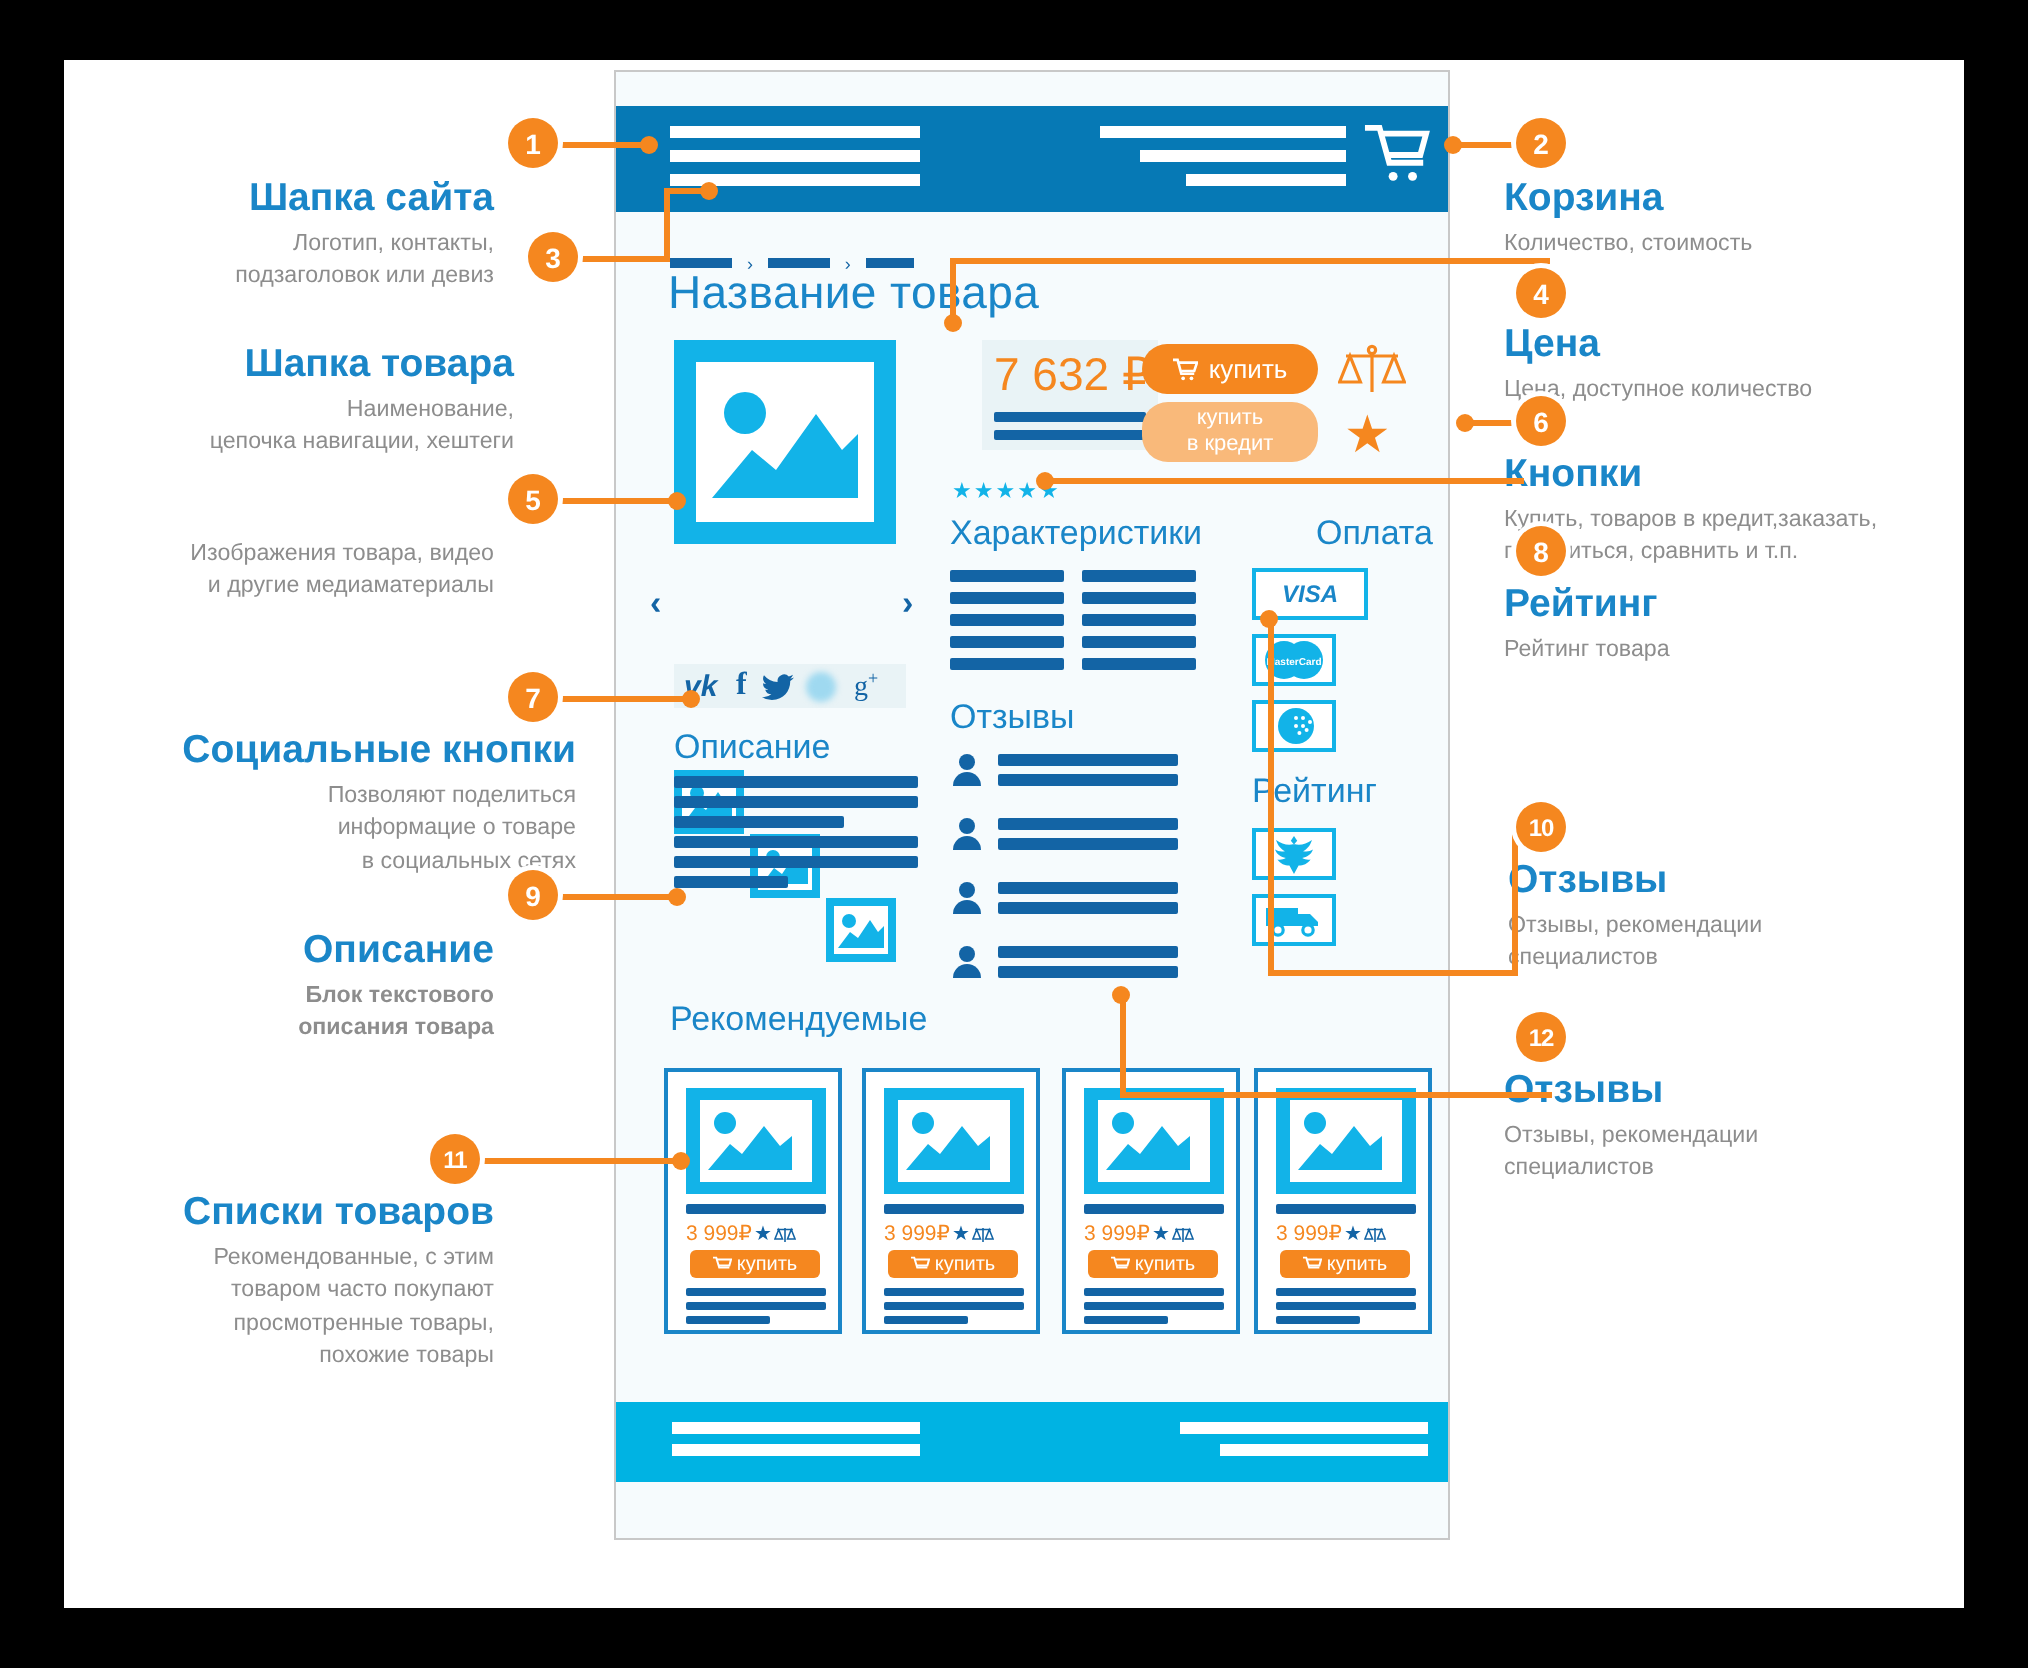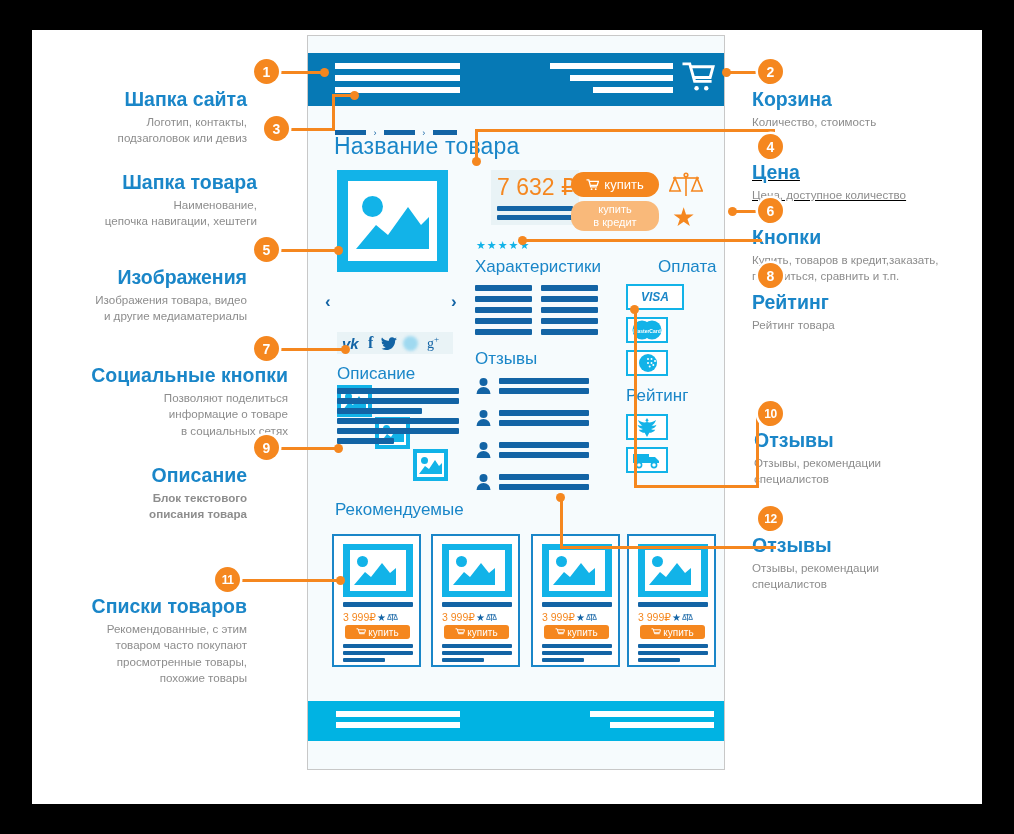--- a/index.html
+++ b/index.html
@@ -503,21 +503,20 @@
     <div class="ttl">Шапка сайта</div>
     <div class="sub" style="white-space:pre-line;">Логотип, контакты,
 подзаголовок или девиз</div>
   </div>
   <div class="ann left" style="left:0;top:141px;width:225px;">
     <div class="ttl">Шапка товара</div>
     <div class="sub" style="white-space:pre-line;">Наименование,
 цепочка навигации, хештеги</div>
   </div>
   <div class="ann left" style="left:0;top:236px;width:215px;">
-    <div class="ttl">Изображения</div>
     <div class="sub" style="white-space:pre-line;">Изображения товара, видео
 и другие медиаматериалы</div>
   </div>
   <div class="ann left" style="left:0;top:334px;width:215px;margin-left:41px;">
     <div class="ttl">Социальные кнопки</div>
     <div class="sub" style="white-space:pre-line;">Позволяют поделиться
 информацие о товаре
 в социальных сетях</div>
   </div>
   <div class="ann left" style="left:0;top:434px;width:215px;">
@@ -530,21 +529,21 @@
     <div class="sub" style="white-space:pre-line;">Рекомендованные, с этим
 товаром часто  покупают
 просмотренные  товары,
 похожие товары</div>
   </div>
 
   <div class="ann right" style="left:720px;top:58px;width:230px;">
     <div class="ttl">Корзина</div>
     <div class="sub" style="white-space:pre-line;">Количество, стоимость</div>
   </div>
-  <div class="ann right" style="left:720px;top:131px;width:230px;text-decoration:underline;">
+  <div class="ann right" style="left:720px;top:131px;width:230px;">
     <div class="ttl">Цена</div>
     <div class="sub" style="white-space:pre-line;">Цена, доступное количество</div>
   </div>
   <div class="ann right" style="left:720px;top:196px;width:235px;">
     <div class="ttl">Кнопки</div>
     <div class="sub" style="white-space:pre-line;">Купить, товаров в кредит,заказать,
 поделиться, сравнить и т.п.</div>
   </div>
   <div class="ann right" style="left:720px;top:261px;width:230px;">
     <div class="ttl">Рейтинг</div>

